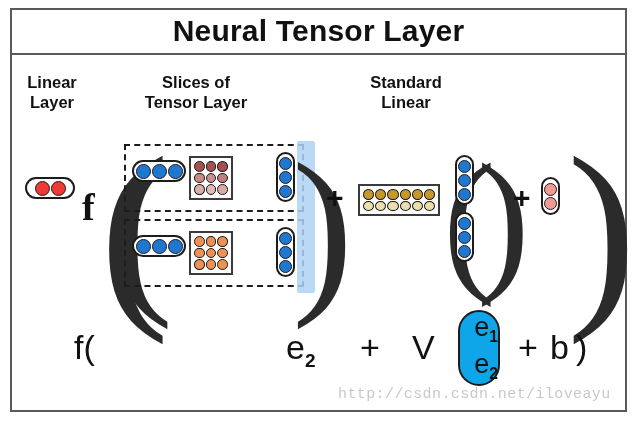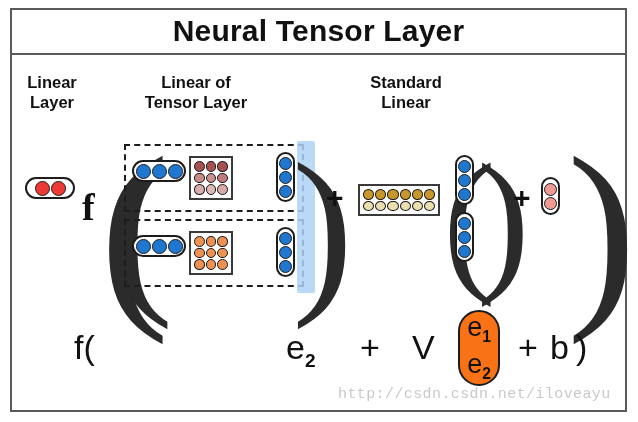--- a/index.html
+++ b/index.html
@@ -85,22 +85,22 @@
   .formula{
     position:absolute;left:22px;top:318px;width:590px;height:72px;
     font-size:34px;color:#111;font-weight:500;
   }
   .fitem{position:absolute;white-space:nowrap;line-height:1;}
   .fitem sup{font-size:.56em;vertical-align:super;font-weight:600;}
   .fitem sub{font-size:.56em;vertical-align:sub;font-weight:700;}
 
   .colvec{
     position:absolute;box-sizing:border-box;
-    border:2.4px solid #1c1c1c;border-radius:22px;background:#f97316;
-    display:flex;flex-direction:column;align-items:center;
+    border:2.4px solid #1c1c1c;border-radius:22px;background:#0ea5e9;
+    display:flex;flex-direction:column;align-items:flex-end;
     justify-content:space-between;padding:2px 0;
   }
   .colvec span{font-size:27px;line-height:1;font-weight:500;}
   .colvec span sub{font-size:.58em;font-weight:700;}
 
   
   .watermark{
     position:absolute;left:338px;top:386px;
     font-family:"Liberation Mono","DejaVu Sans Mono",monospace;
     font-size:15px;color:#c9c9c9;letter-spacing:.4px;white-space:nowrap;
@@ -112,21 +112,21 @@
 <div id="page">
 
   <div class="frame"></div>
 
   <div class="title-bar">
     <div class="title-text">Neural Tensor Layer</div>
   </div>
 
   <div class="caption" id="cap-linear">Linear
 Layer</div>
-  <div class="caption" id="cap-slices">Linear of
+  <div class="caption" id="cap-slices">Slices of
 Tensor Layer</div>
   <div class="caption" id="cap-standard">Standard
 Linear</div>
 
   <div class="capsule h" id="linear-capsule" style="left:25px;top:177px;width:50px;height:22px;">
       <span class="dot" style="width: 15px; height: 15px; background: rgb(238, 58, 52); flex: 0 0 auto;"></span>
       <span class="dot" style="width: 15px; height: 15px; background: rgb(238, 58, 52); flex: 0 0 auto;"></span>
     </div>
 
   <div class="fsym" style="left:82px;top:188px;">f</div>

